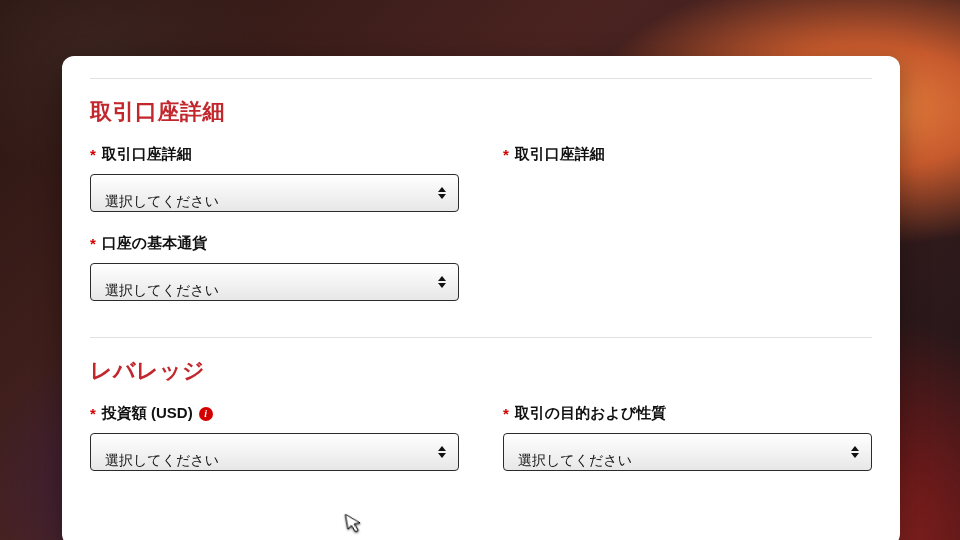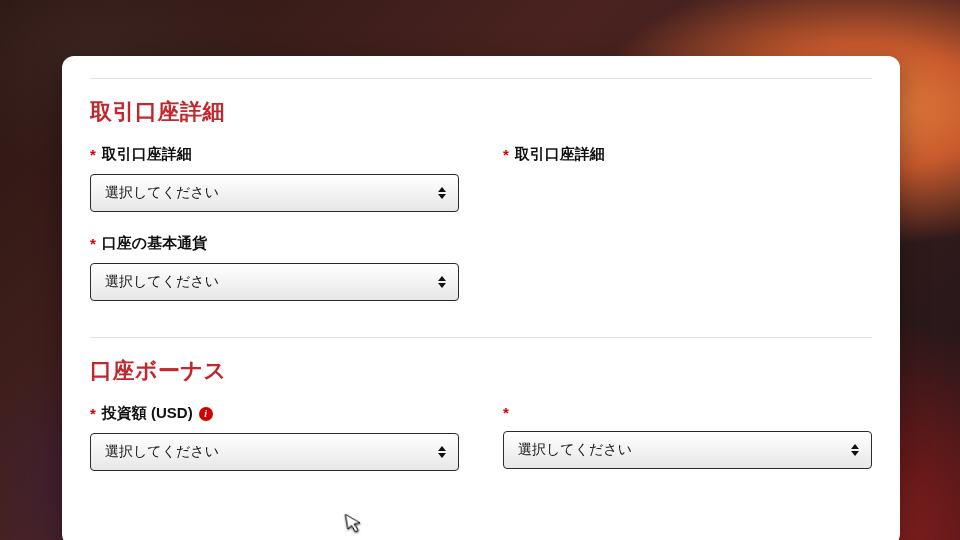--- a/index.html
+++ b/index.html
@@ -65,21 +65,21 @@
     font-family: Georgia, serif;
     font-style: italic;
   }
   .select {
     position: relative;
     height: 38px;
     border: 1px solid #2b2b2b;
     border-radius: 4px;
     background: linear-gradient(#ffffff, #e7e7e7);
     display: flex;
-    align-items: center;
+    align-items: flex-end;
     padding: 0 34px 0 14px;
     font-size: 14px;
     color: #111;
     cursor: pointer;
     box-shadow: inset 0 1px 0 rgba(255,255,255,0.7);
   }
   .select.valid {
     border: 1.5px solid #2f9e2f;
   }
   .sort-icon {
@@ -148,38 +148,39 @@
       <div class="select">
         <span>選択してください</span>
         <span class="sort-icon"></span>
       </div>
     </div>
     <div class="field"></div>
   </div>
 
   <hr class="sep">
 
-  <div class="section-title">口座ボーナス</div>
+  <div class="section-title">レバレッジ</div>
 
   <div class="row">
     <div class="field">
       <div class="label">
         <span class="req">*</span>
         <span>投資額 (USD)</span>
         <span class="info-icon">i</span>
       </div>
       <div class="select">
         <span>選択してください</span>
         <span class="sort-icon"></span>
       </div>
     </div>
 
     <div class="field">
       <div class="label">
         <span class="req">*</span>
+        <span>取引の目的および性質</span>
       </div>
       <div class="select">
         <span>選択してください</span>
         <span class="sort-icon"></span>
       </div>
     </div>
   </div>
 </div>
 
 <div class="cursor">

